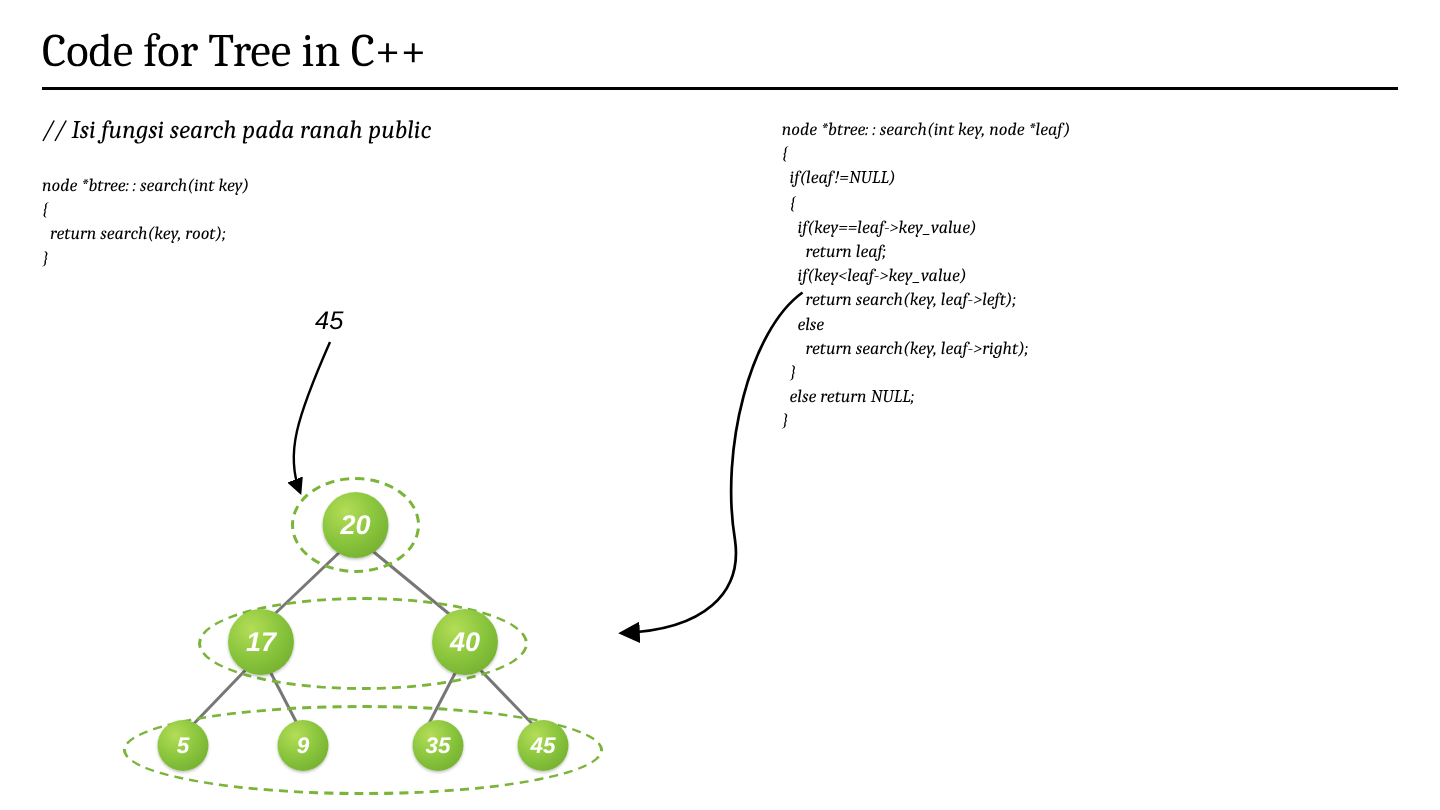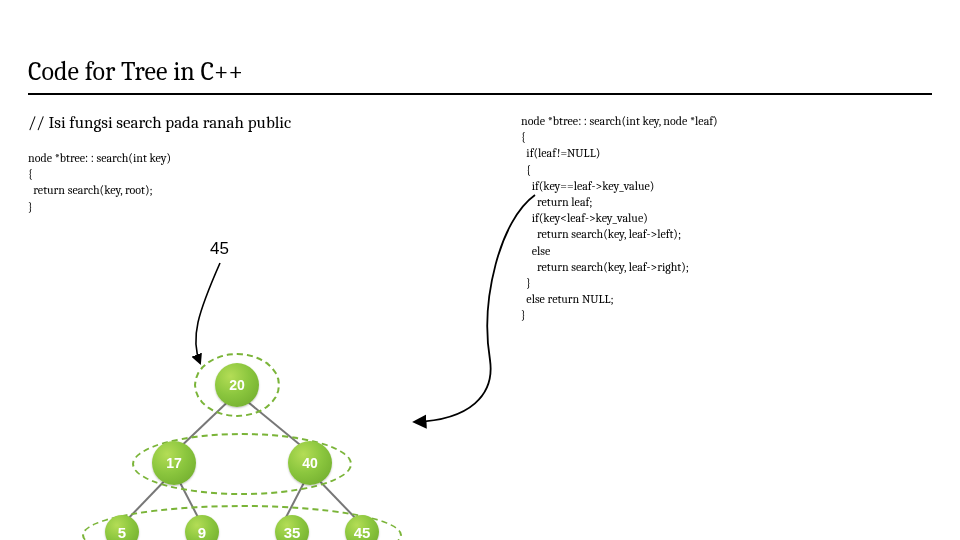--- a/index.html
+++ b/index.html
@@ -8,32 +8,32 @@
     height: 540px;
     font-family: Georgia, 'Times New Roman', serif;
     background: #fff;
     color: #000;
     padding: 16px 28px;
     position: relative;
     overflow: hidden;
   }
   .title {
     font-family: Cambria, Georgia, serif;
-    font-size: 26px;
+    font-size: 31px;
     font-weight: 400;
     margin-bottom: 6px;
-    margin-top: 41px;
   }
   .rule {
     height: 2px;
     background: #000;
     margin-bottom: 18px;
   }
   .cols {
     display: flex;
+    font-style: italic;
   }
   .col-left { flex: 1.2; position: relative; }
   .col-right { flex: 1; }
   .comment {
     font-family: Cambria, Georgia, serif;
     font-size: 17px;
     margin-bottom: 18px;
     white-space: pre;
   }
   .code {
@@ -69,21 +69,21 @@
     border-radius: 50%;
     background: radial-gradient(circle at 35% 30%, #b4dd56 0%, #8bc63e 45%, #6aa62a 100%);
     color: #fff;
     font-family: Arial, sans-serif;
     font-weight: 600;
     display: flex;
     align-items: center;
     justify-content: center;
     box-shadow: 0 1px 2px rgba(0,0,0,.25);
   }
-  .n-big { width: 44px; height: 44px; font-size: 14px; }
+  .n-big { width: 44px; height: 44px; font-size: 18px; }
   .n-sm  { width: 34px; height: 34px; font-size: 15px; }
 
   .dashed-ellipse {
     position: absolute;
     border: 2px dashed #7ab438;
     border-radius: 50%;
   }
 
   
   .arrow-svg {

